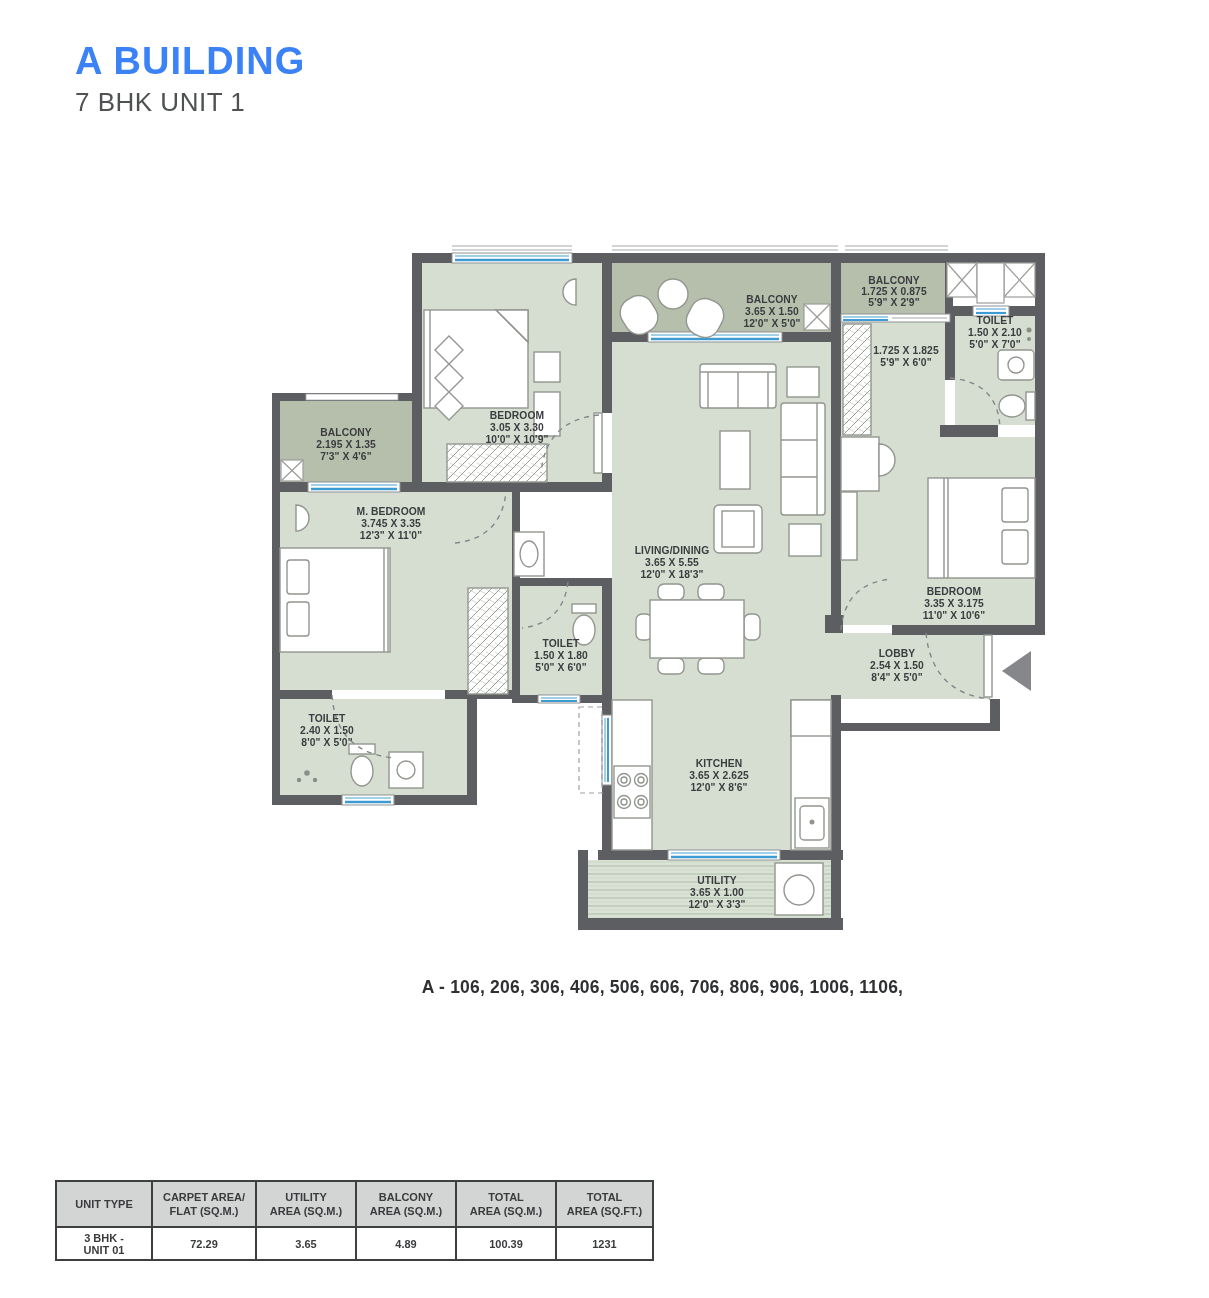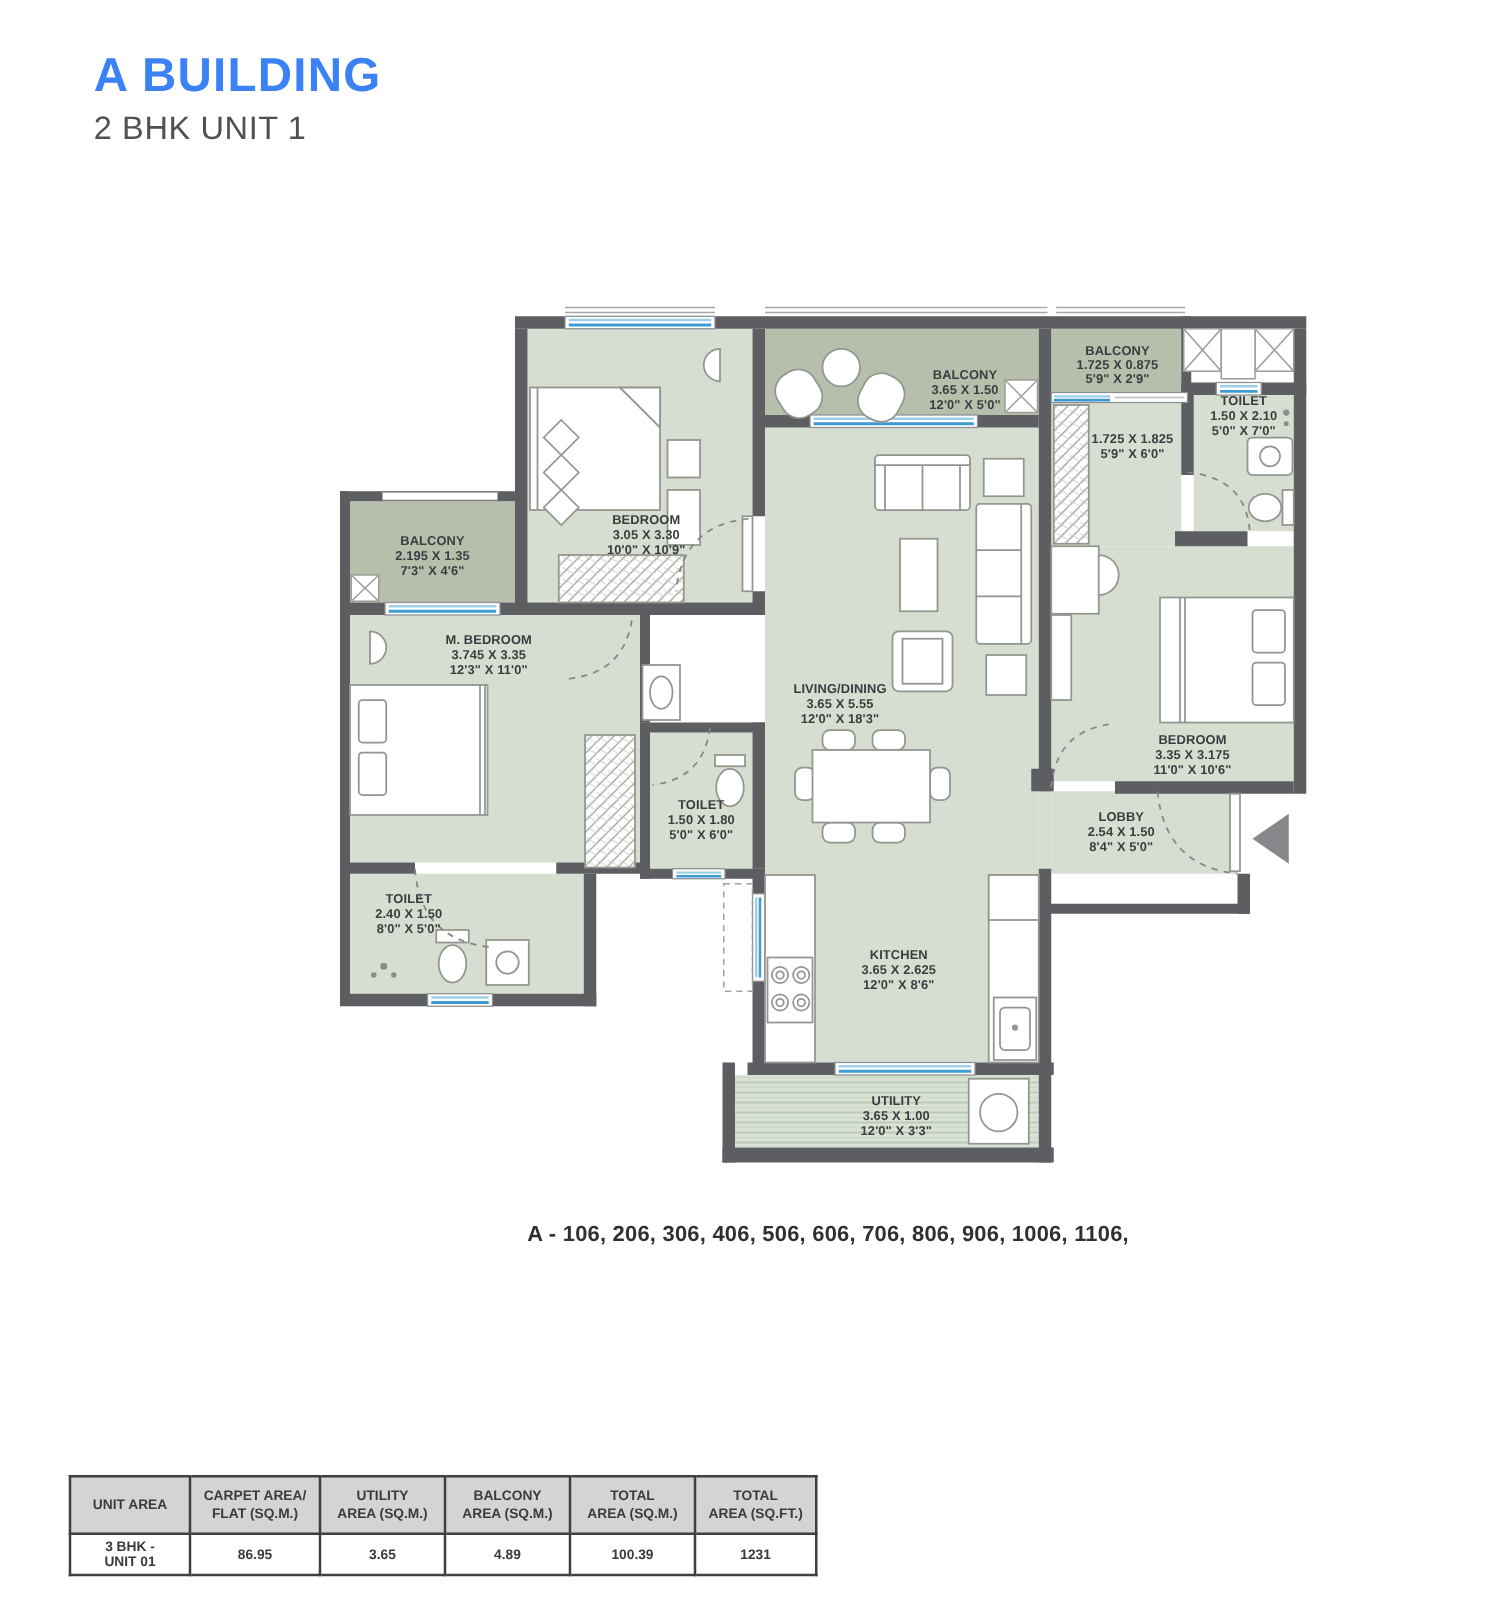--- a/index.html
+++ b/index.html
@@ -15,21 +15,21 @@
   .area-table th{background:#d3d4d4;font-weight:700;white-space:pre-line;height:40px;padding:2px 3px;line-height:1.3;}
   .area-table td{background:#ffffff;font-weight:700;height:27px;padding:2px 15px;}
   svg text{font-family:"Liberation Sans",sans-serif;}
   .rlabel{fill:#3b3c40;font-size:10.3px;font-weight:700;letter-spacing:0.1px;text-anchor:middle;}
 </style>
 </head>
 <body>
 
 <div class="title-block">
   <h1>A BUILDING</h1>
-  <h2>2 BHK UNIT 1</h2>
+  <h2>7 BHK UNIT 1</h2>
 </div>
 
 <svg width="1209" height="1298" viewBox="0 0 1209 1298" style="position:absolute;left:0;top:0;" xmlns="http://www.w3.org/2000/svg">
   <defs>
     <pattern id="hatch" width="9" height="9" patternUnits="userSpaceOnUse">
       <rect width="9" height="9" fill="#ffffff"></rect>
       <path d="M0,9 L9,0" stroke="#9aa096" stroke-width="1"></path>
       <path d="M0,4 L9,9" stroke="#b9bfb3" stroke-width="0.6"></path>
     </pattern>
     <pattern id="stripes" width="8" height="8" patternUnits="userSpaceOnUse">
@@ -416,36 +416,36 @@
   <colgroup>
     <col style="width:96px">
       <col style="width:104px">
       <col style="width:100px">
     <col style="width:100px">
       <col style="width:100px">
       <col style="width:97px">
   </colgroup>
   <thead>
     <tr>
-      <th>UNIT AREA</th>
+      <th>UNIT TYPE</th>
       <th>CARPET AREA/
 FLAT (SQ.M.)</th>
       <th>UTILITY
 AREA (SQ.M.)</th>
       <th>BALCONY
 AREA (SQ.M.)</th>
       <th>TOTAL
 AREA (SQ.M.)</th>
       <th>TOTAL
 AREA (SQ.FT.)</th>
     </tr>
   </thead>
   <tbody>
     <tr>
       <td>3 BHK - UNIT 01</td>
-      <td>86.95</td>
+      <td>72.29</td>
       <td>3.65</td>
       <td>4.89</td>
       <td>100.39</td>
       <td>1231</td>
     </tr>
   </tbody>
 </table>
 
 </body></html>

